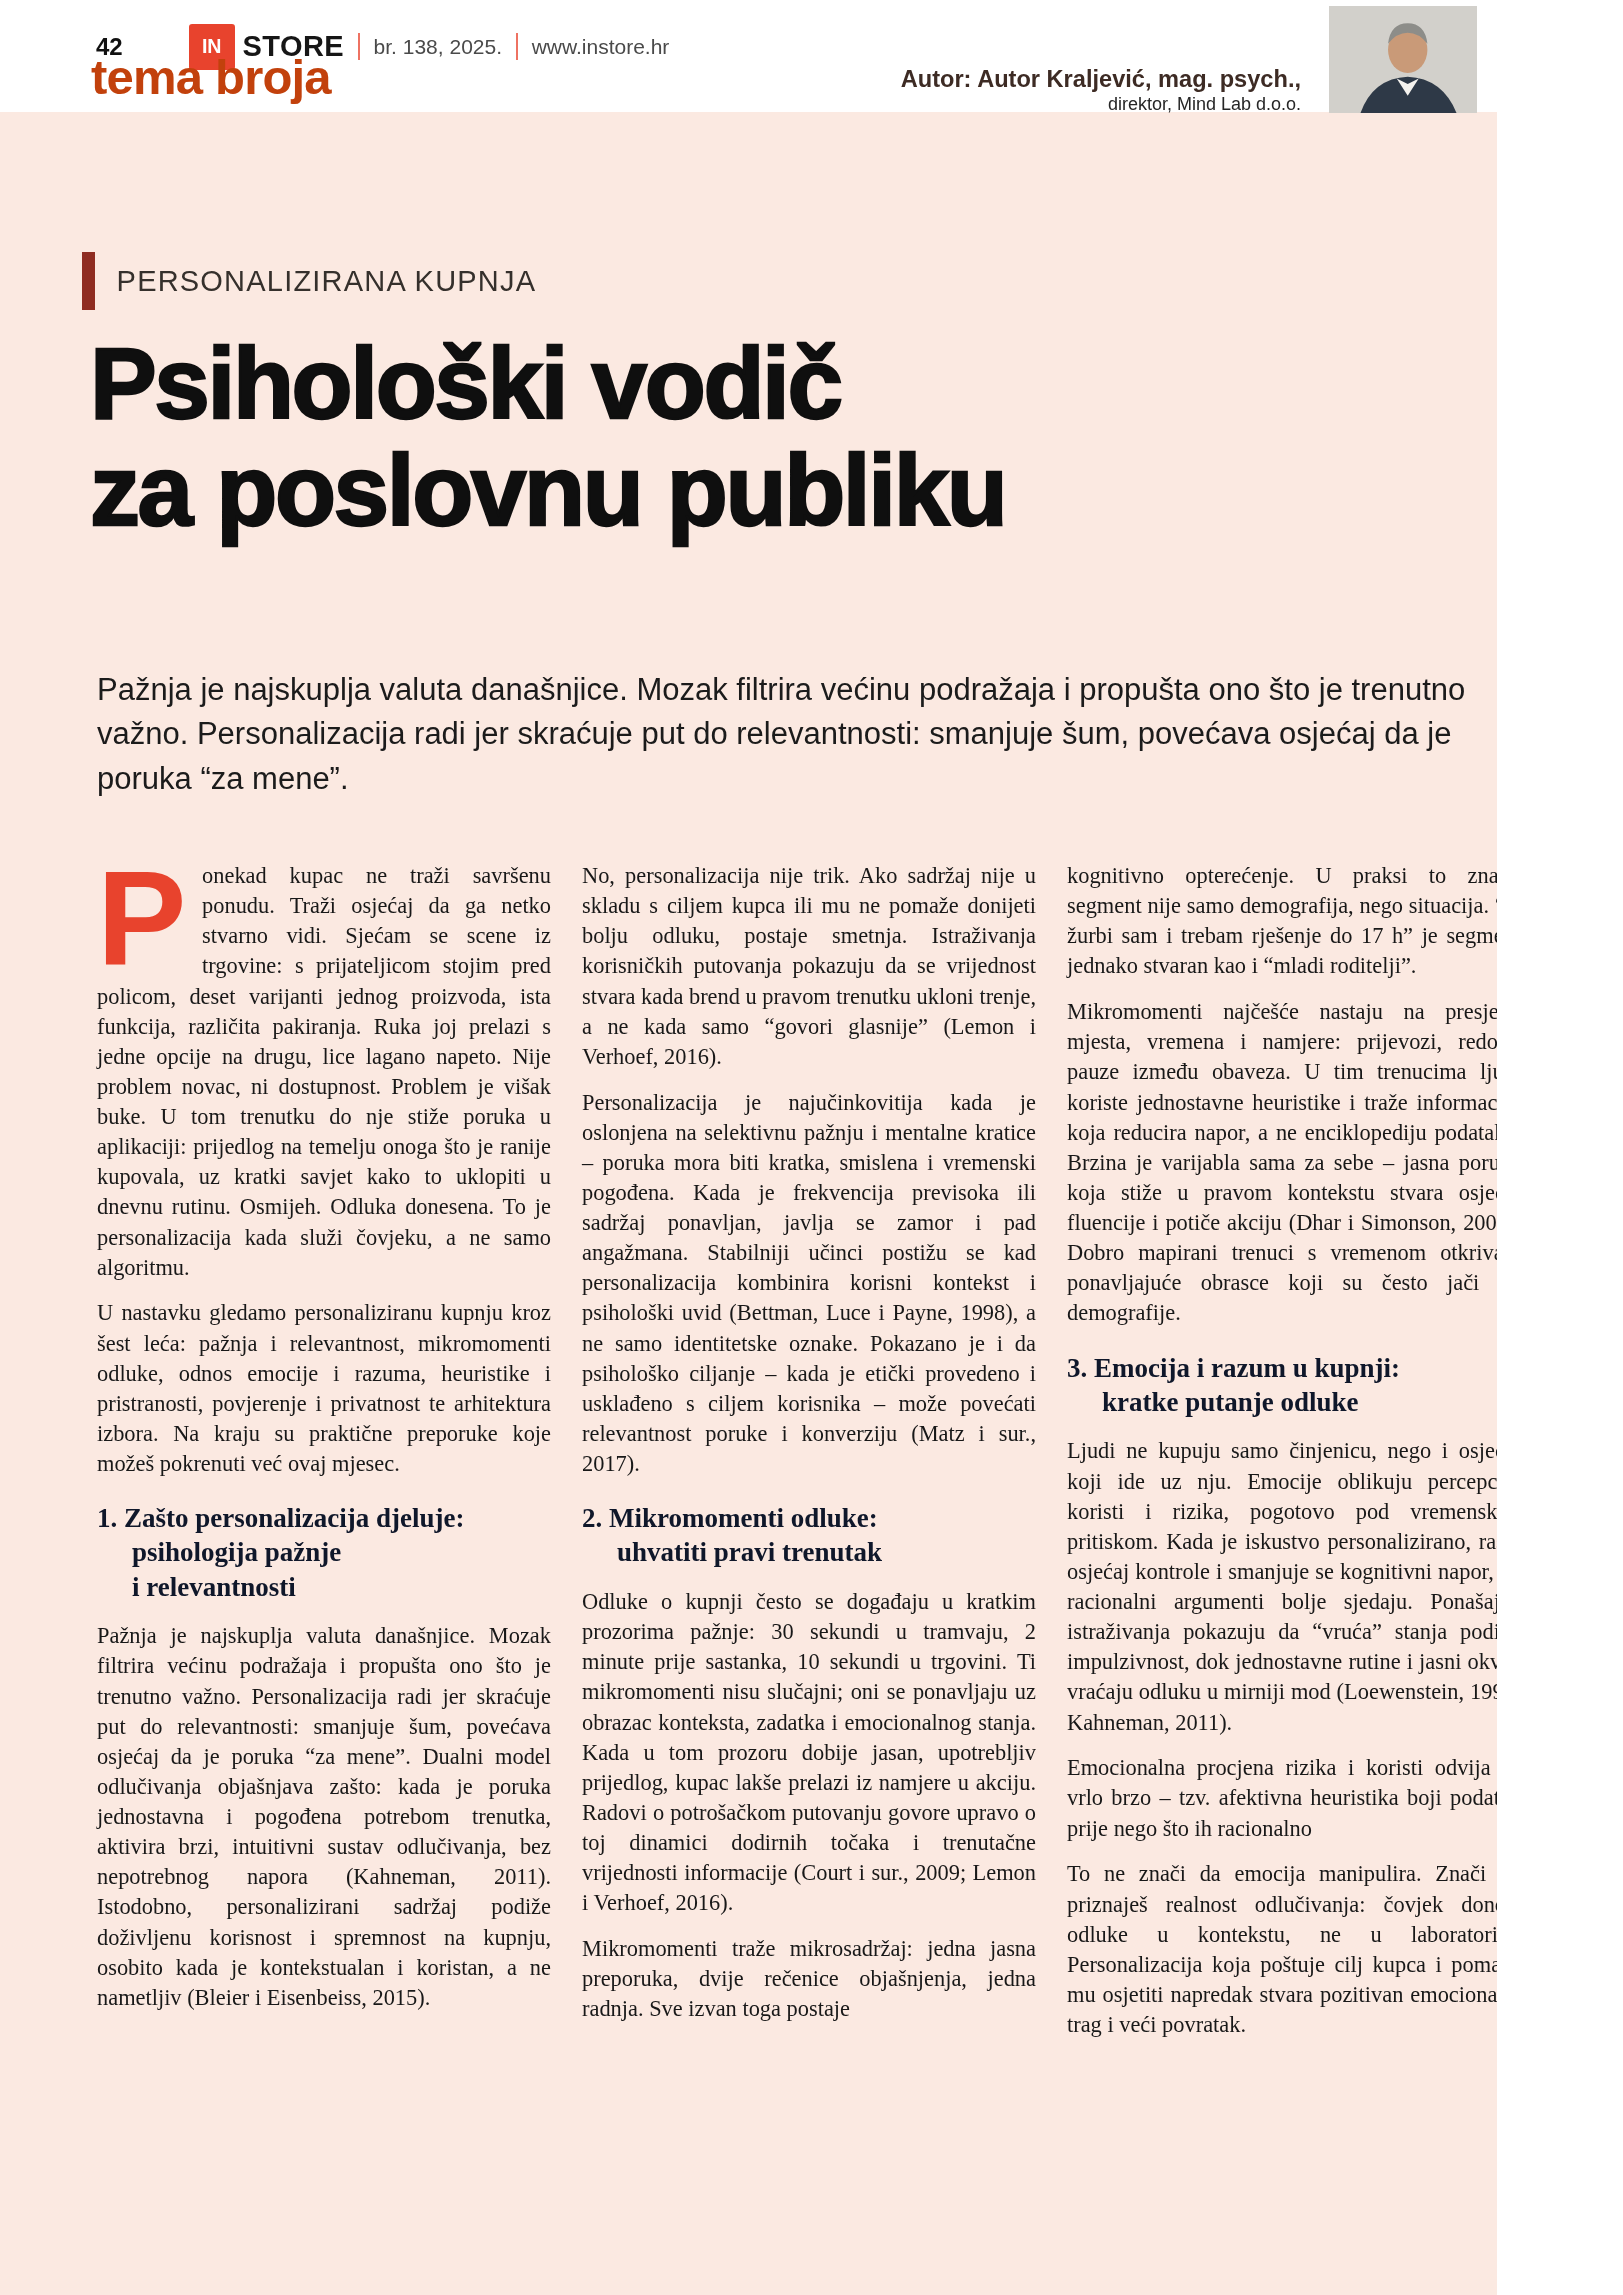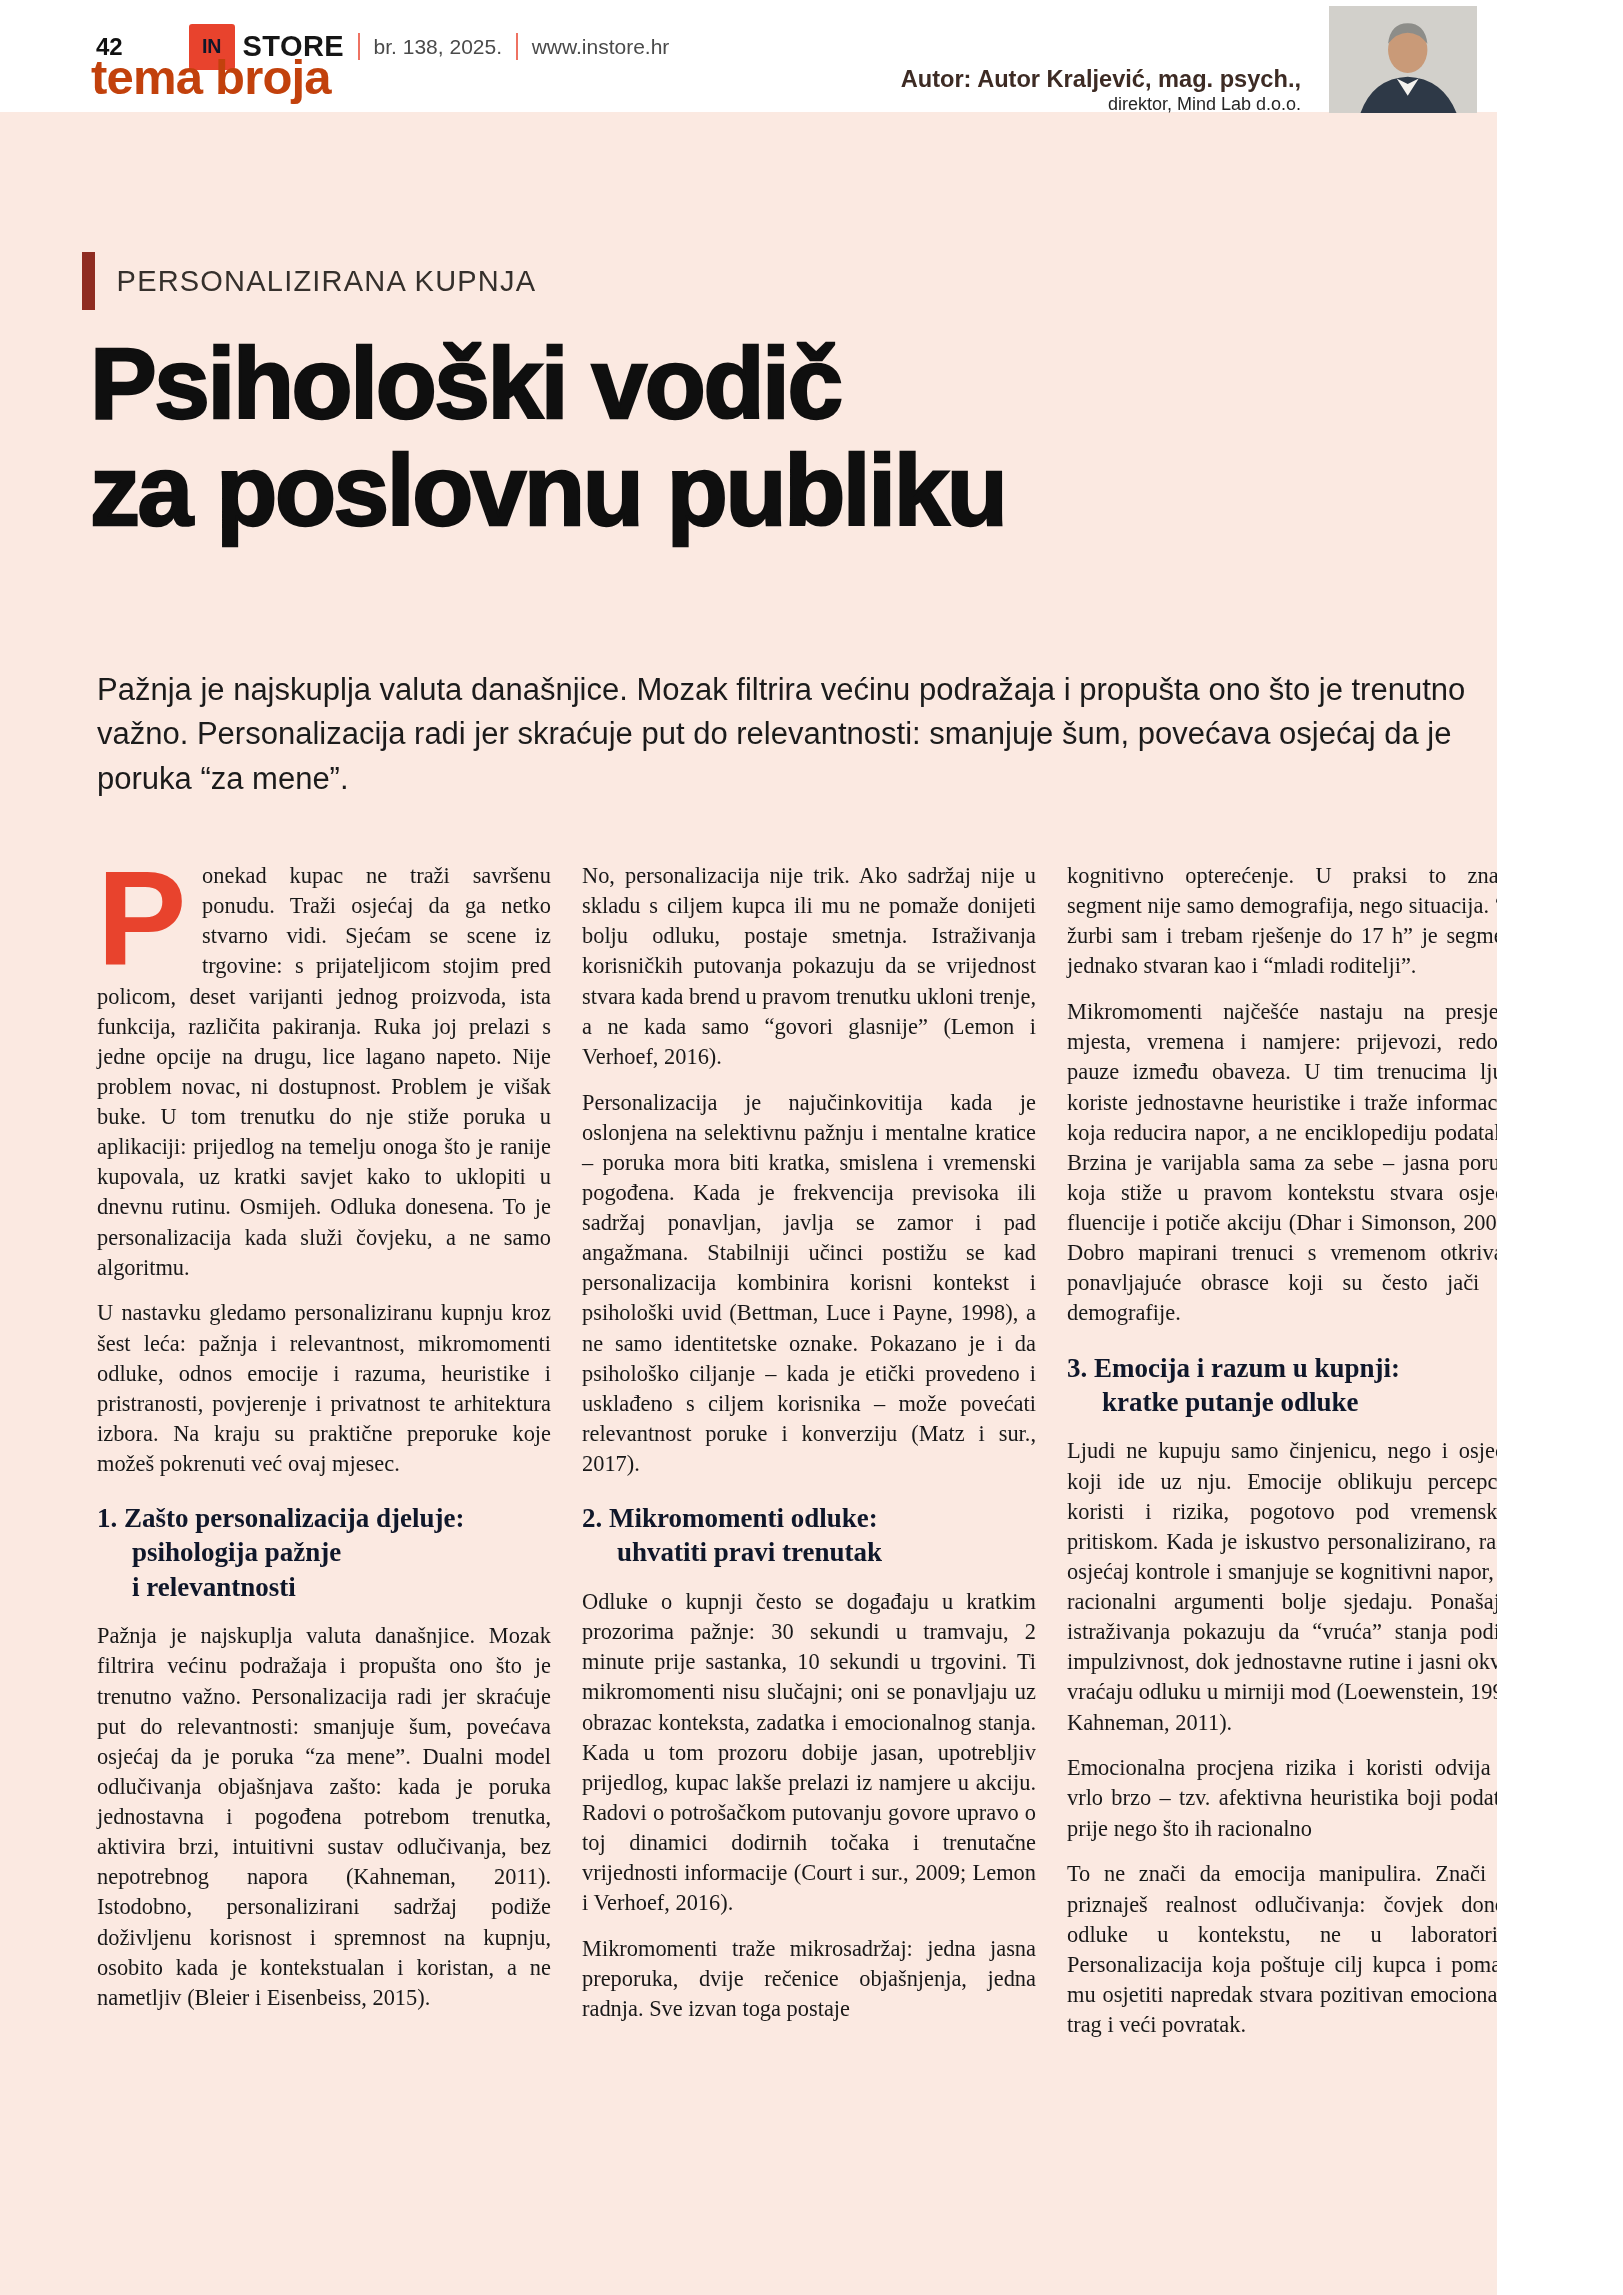--- a/index.html
+++ b/index.html
@@ -27,21 +27,21 @@
   
   .meta-row{
     position:absolute; left:96px; top:23.6px;
     display:flex; align-items:center; gap:14px;
     font-family:"Liberation Sans", sans-serif;
   }
   .page-num{font-size:24px; font-weight:bold; color:#111; margin-right:52px;}
   .logo{display:flex; align-items:center;}
   .logo-box{
     width:46px; height:46px; background:var(--brand-red);
-    color:#0f172a; font-weight:bold; font-size:19.6px;
+    color:#ffffff; font-weight:bold; font-size:19.6px;
     display:flex; align-items:center; justify-content:center;
     border-radius:3.1px;
   }
   .logo-store{font-size:29px; font-weight:bold; color:#161616; margin-left:7.9px; letter-spacing:0.4px;}
   .vsep{width:1.6px; height:27px; background:var(--brand-red); opacity:.75;}
   .issue, .website{font-size:21px; color:#4a4a4a;}
   .section-title{
     position:absolute; left:91px; top:49px;
     font-family:"Liberation Sans", sans-serif;
     font-size:49px; font-weight:bold; letter-spacing:-0.8px; color:#c2410c;

